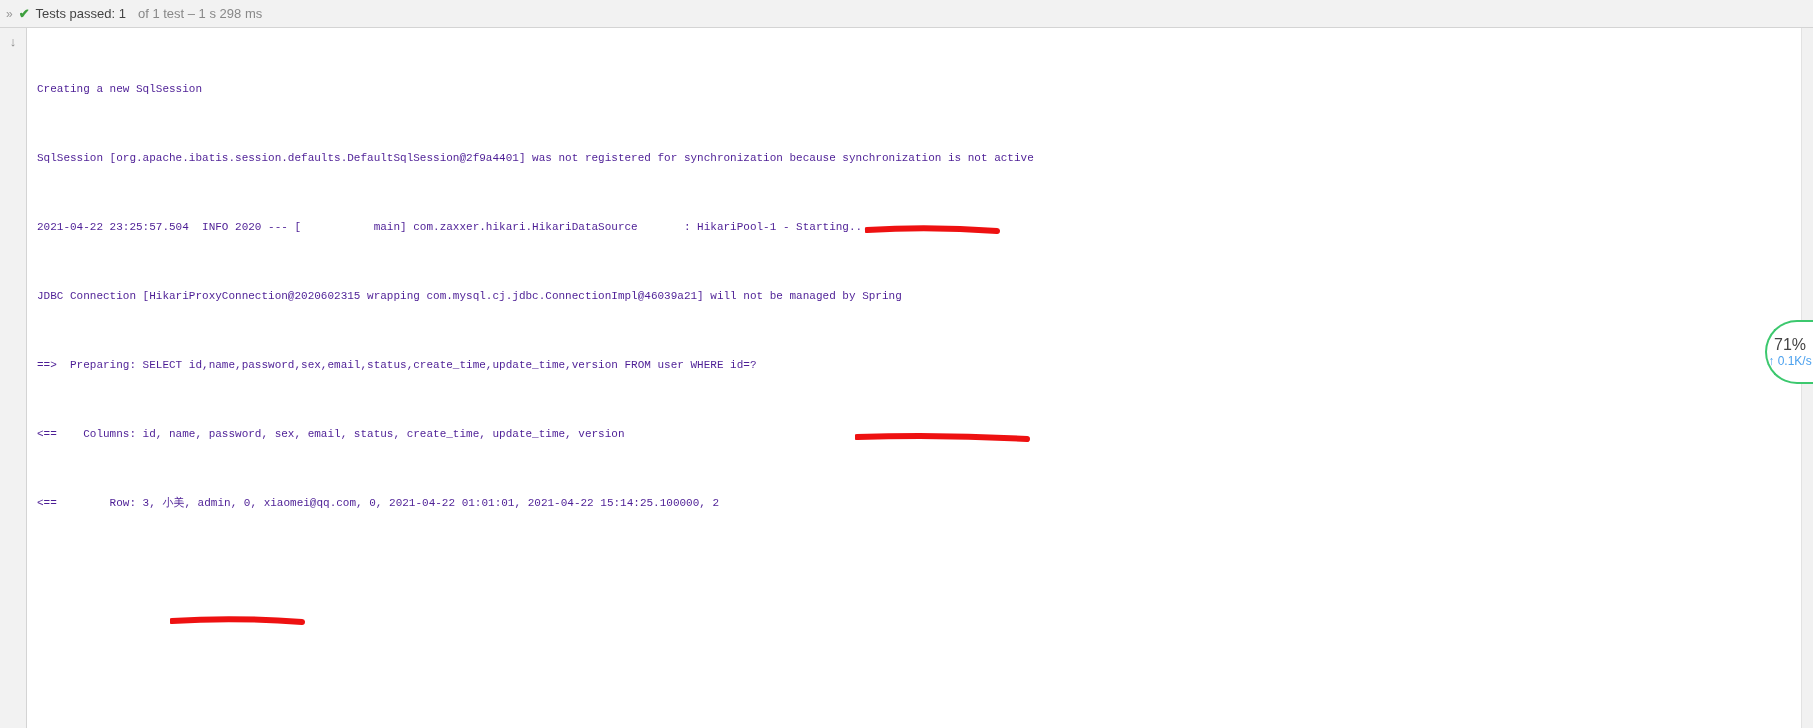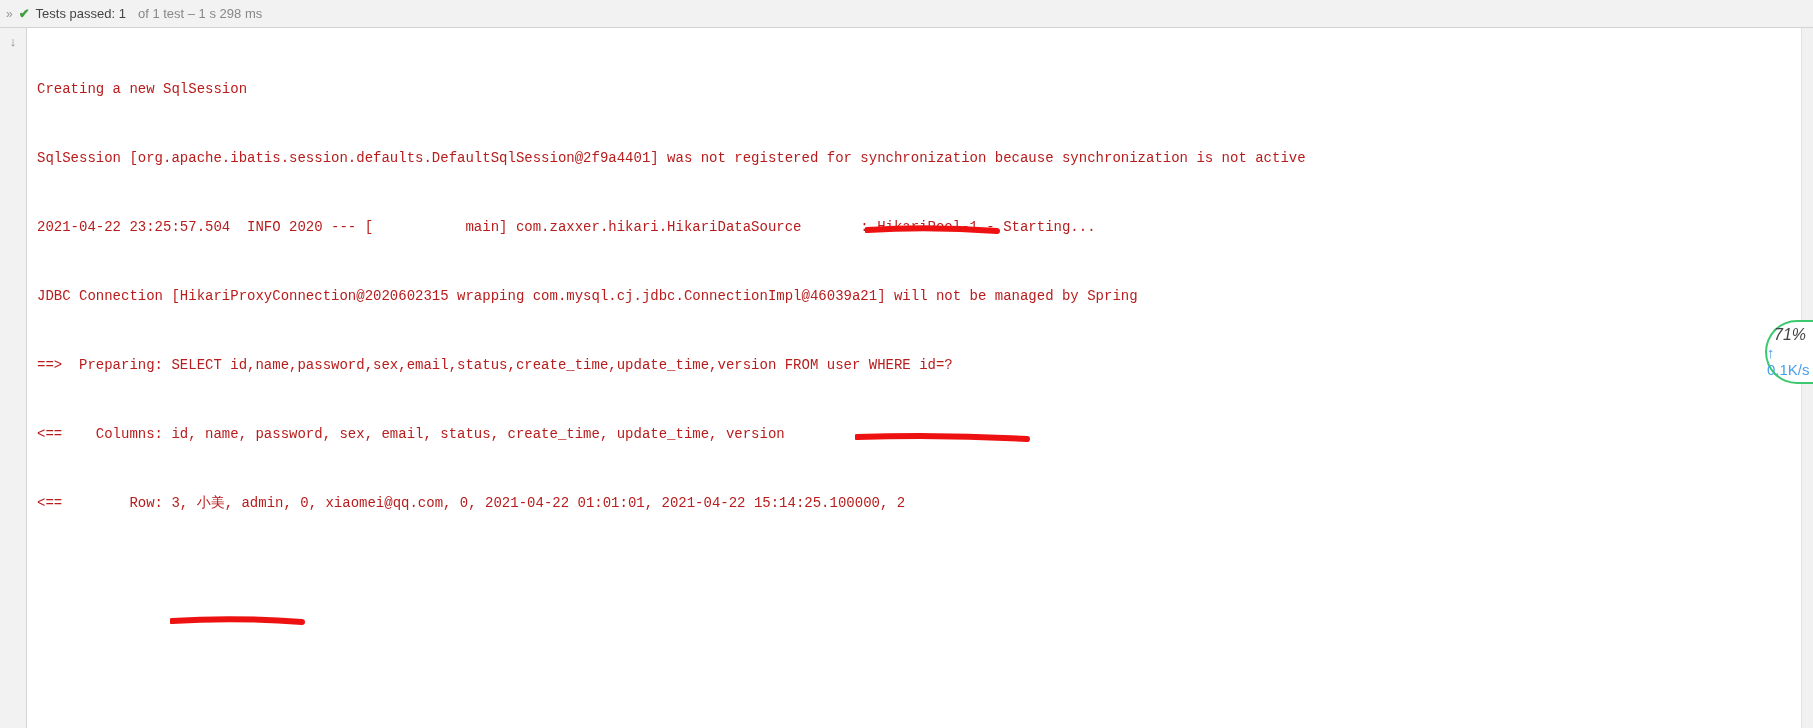--- a/index.html
+++ b/index.html
@@ -52,23 +52,23 @@
       cursor: pointer;
     }
     .console {
       position: absolute;
       top: 28px;
       left: 27px;
       right: 0;
       bottom: 0;
       padding: 4px 10px;
       font-family: "Consolas", "Courier New", monospace;
-      font-size: 14px;
+      font-size: 11px;
       line-height: 23px;
-      color: #b91c1c;
+      color: #4c1d95;
       white-space: pre;
       overflow: hidden;
     }
     .console .line { display: block; }
     .annotation {
       position: absolute;
       pointer-events: none;
     }
     .annotation svg { display: block; }
     .right-widget {
@@ -82,24 +82,23 @@
       border-radius: 32px 0 0 32px;
       background: #fff;
       display: flex;
       flex-direction: column;
       align-items: center;
       justify-content: center;
     }
     .right-widget .pct {
       font-size: 16px;
       color: #444;
-      font-style: italic;
     }
     .right-widget .sub {
-      font-size: 15px;
+      font-size: 12px;
       color: #4aa0ee;
     }
     .scroll-track {
       position: absolute;
       right: 0;
       top: 28px;
       bottom: 0;
       width: 12px;
       background: #f1f1f1;
       border-left: 1px solid #e2e2e2;

